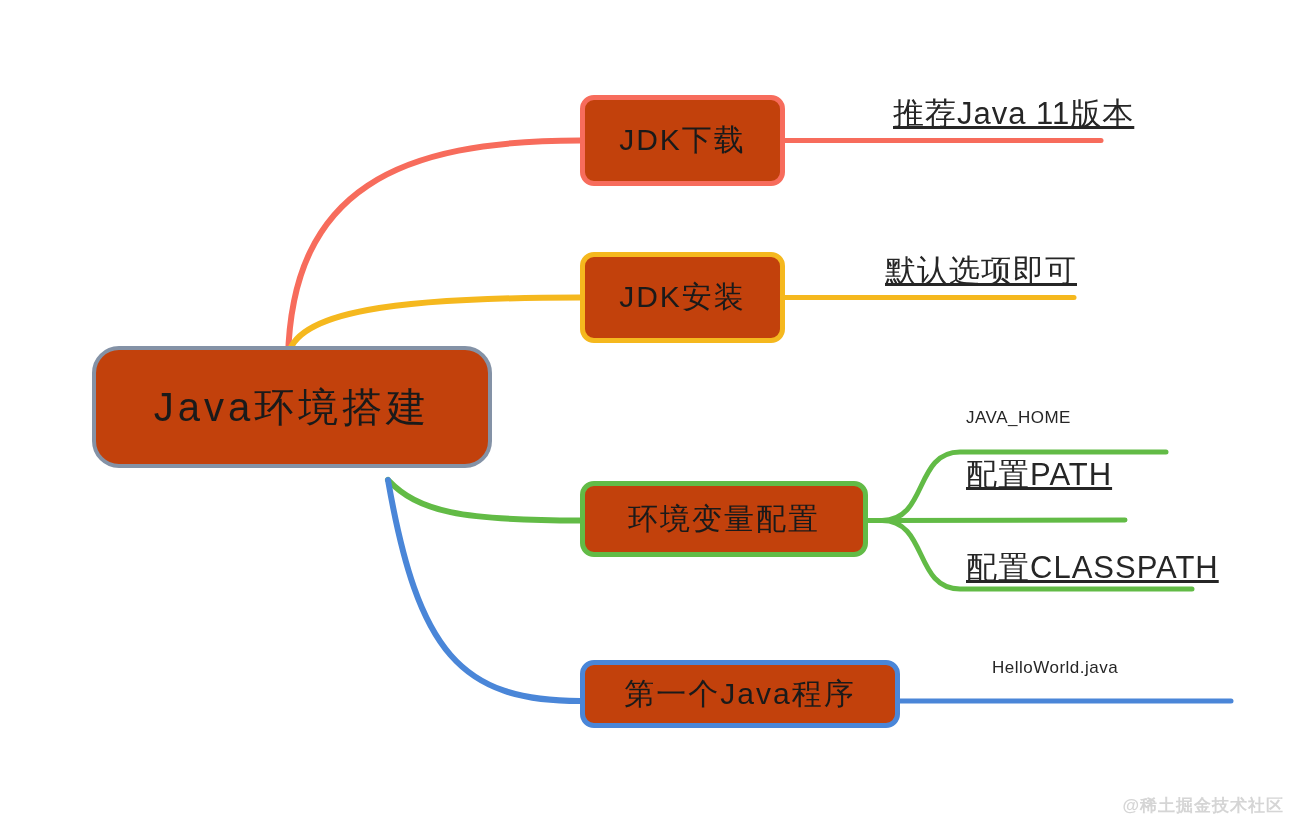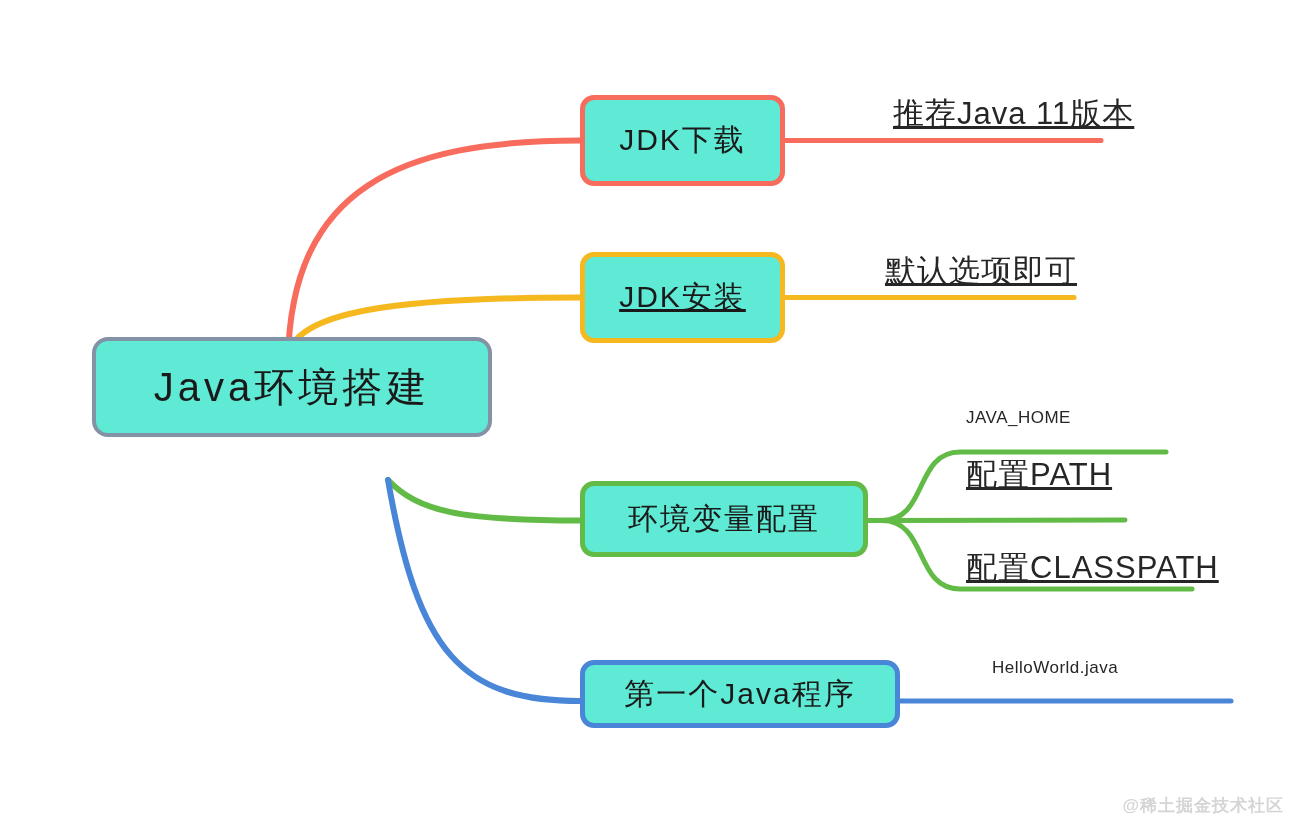--- a/index.html
+++ b/index.html
@@ -21,21 +21,21 @@
   #mindmap-svg {
     position: absolute;
     top: 0;
     left: 0;
     width: 1310px;
     height: 834px;
   }
   .node-box {
     position: absolute;
     box-sizing: border-box;
-    background: #5eead4;
+    background: #c2410c;
     border-style: solid;
     border-radius: 14px;
     display: flex;
     align-items: center;
     justify-content: center;
     text-align: center;
     color: #1a1a1a;
     letter-spacing: 2px;
   }
   .node-root {
@@ -87,30 +87,30 @@
         <path d="M 388 480 C 418 511.59, 460.96000000000004 520.5, 580 520.5" stroke="#62BB46" stroke-width="6" fill="none" stroke-linecap="round"></path>
         <path d="M 868 520.5 L 882 520.5" stroke="#62BB46" stroke-width="5" fill="none" stroke-linecap="round"></path>
         <path d="M 882 520.5 C 928 520.5, 914 452, 960 452 L 1166 452" stroke="#62BB46" stroke-width="5" fill="none" stroke-linecap="round"></path>
         <path d="M 882 520.5 L 1125 520" stroke="#62BB46" stroke-width="5" fill="none" stroke-linecap="round"></path>
         <path d="M 882 520.5 C 928 520.5, 914 589, 960 589 L 1192 589" stroke="#62BB46" stroke-width="5" fill="none" stroke-linecap="round"></path>
         <path d="M 388 480 C 418 652.38, 460.96000000000004 701, 580 701" stroke="#4A86D8" stroke-width="6" fill="none" stroke-linecap="round"></path>
         <path d="M 900 701 L 1231 701" stroke="#4A86D8" stroke-width="5" fill="none" stroke-linecap="round"></path>
       </g>
   </svg>
 
-  <div class="node-box node-root" id="root-node" style="left: 92px; top: 337px; width: 400px; height: 100px; border-color: rgb(132, 146, 166);">
+  <div class="node-box node-root" id="root-node" style="left: 92px; top: 346px; width: 400px; height: 122px; border-color: rgb(132, 146, 166); border-radius: 27px;">
       <span>Java环境搭建</span>
     </div>
 
   <div id="nodes-layer">
       <div class="node-box node-branch" style="left: 580px; top: 95px; width: 205px; height: 91px; border-color: rgb(247, 108, 92);">
         <span>JDK下载</span>
       </div>
       <div class="leaf-label leaf-cn" style="left: 893px; top: 93px;">推荐Java 11版本</div>
-      <div class="node-box node-branch" style="left: 580px; top: 252px; width: 205px; height: 91px; border-color: rgb(245, 184, 30); text-decoration: underline;">
+      <div class="node-box node-branch" style="left: 580px; top: 252px; width: 205px; height: 91px; border-color: rgb(245, 184, 30);">
         <span>JDK安装</span>
       </div>
       <div class="leaf-label leaf-cn" style="left: 885px; top: 250px; text-align: center;">默认选项即可</div>
       <div class="node-box node-branch" style="left: 580px; top: 481px; width: 288px; height: 76px; border-color: rgb(98, 187, 70);">
         <span>环境变量配置</span>
       </div>
       <div class="leaf-label leaf-latin" style="left: 966px; top: 408px;">JAVA_HOME</div>
       <div class="leaf-label leaf-cn" style="left: 966px; top: 454px;">配置PATH</div>
       <div class="leaf-label leaf-cn" style="left: 966px; top: 547px;">配置CLASSPATH</div>
       <div class="node-box node-branch" style="left: 580px; top: 660px; width: 320px; height: 68px; border-color: rgb(74, 134, 216);">

